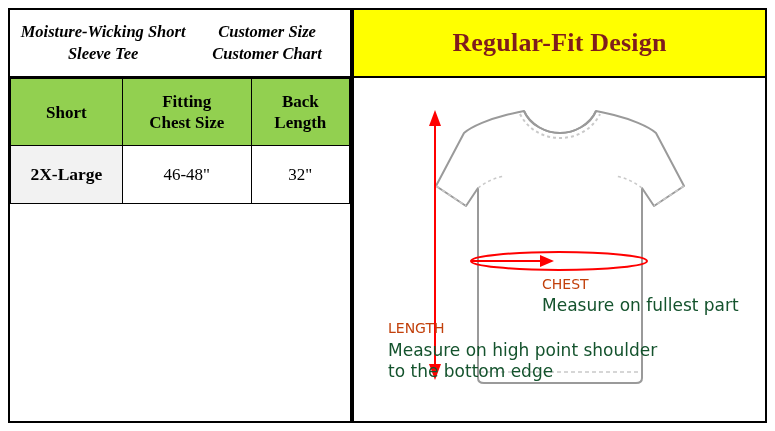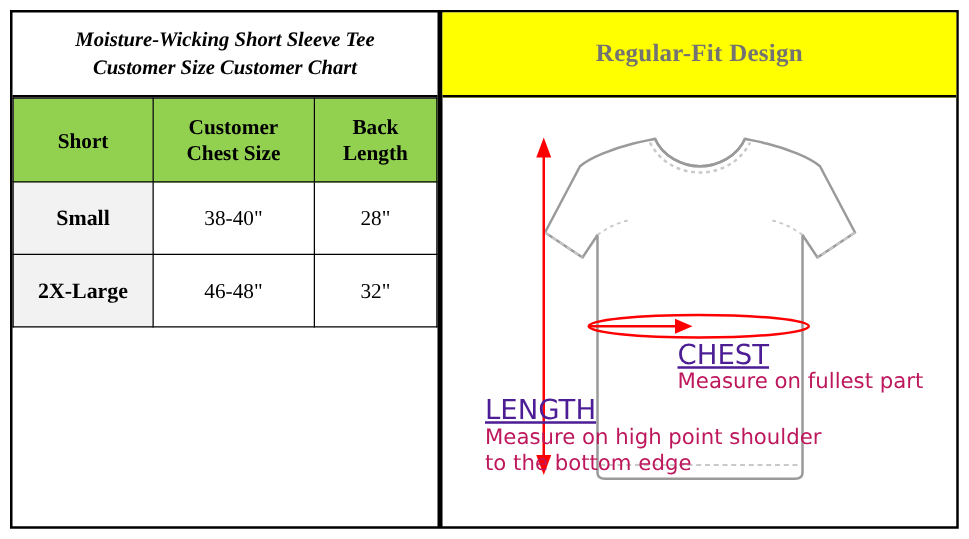--- a/index.html
+++ b/index.html
@@ -27,21 +27,21 @@
     height: 415px;
     border: 2px solid #000;
     box-sizing: border-box;
     background: #fff;
   }
   .chart-title {
     height: 68px;
     border-bottom: 2px solid #000;
     box-sizing: border-box;
     display: flex;
-    flex-direction: column;
+    flex-direction: row;
     align-items: center;
     justify-content: center;
     font-style: italic;
     font-weight: bold;
     font-size: 16.5px;
     line-height: 22px;
     color: #000;
     text-align: center;
     padding: 0 6px;
   }
@@ -91,46 +91,45 @@
   }
   .fit-title {
     height: 68px;
     background: #ffff00;
     border-bottom: 2px solid #000;
     box-sizing: border-box;
     display: flex;
     align-items: center;
     justify-content: center;
     font-weight: bold;
-    font-size: 20px;
-    color: #737373;
+    font-size: 26px;
+    color: #7f1d1d;
     letter-spacing: 0.2px;
   }
   .fit-body {
     position: relative;
     width: 100%;
     height: 343px;
   }
   .fit-body svg {
     position: absolute;
     left: 0;
     top: 0;
   }
   .lbl {
     position: absolute;
     font-family: "DejaVu Sans", sans-serif;
-    color: #be185d;
+    color: #14532d;
     font-size: 17px;
     line-height: 21px;
     white-space: nowrap;
   }
   .lbl.red {
-    color: #4c1d95;
-    font-size: 22px;
-    text-decoration: underline;
+    color: #c2410c;
+    font-size: 14px;
   }
   #chest-label { left: 188px; top: 196px; }
   #chest-note  { left: 188px; top: 217px; }
   #length-label{ left: 34px;  top: 240px; }
   #length-note1{ left: 34px;  top: 262px; }
   #length-note2{ left: 34px;  top: 283px; }
 </style>
 </head>
 <body>
 
@@ -147,35 +146,30 @@
           <col class="c1">
           <col class="c2">
           <col class="c3">
         </colgroup>
       <thead>
         <tr>
           <th>
             <div>Short</div>
           </th>
           <th>
-            <div>Customer</div>
+            <div>Fitting</div>
             <div>Chest Size</div>
           </th>
           <th>
             <div>Back</div>
             <div>Length</div>
           </th>
         </tr>
       </thead>
       <tbody>
-        <tr>
-          <td class="size-cell">Small</td>
-          <td>38-40"</td>
-          <td>28"</td>
-        </tr>
         <tr>
           <td class="size-cell">2X-Large</td>
           <td>46-48"</td>
           <td>32"</td>
         </tr>
       </tbody>
     </table>
   </div>
 
   <div class="fit-wrap">

